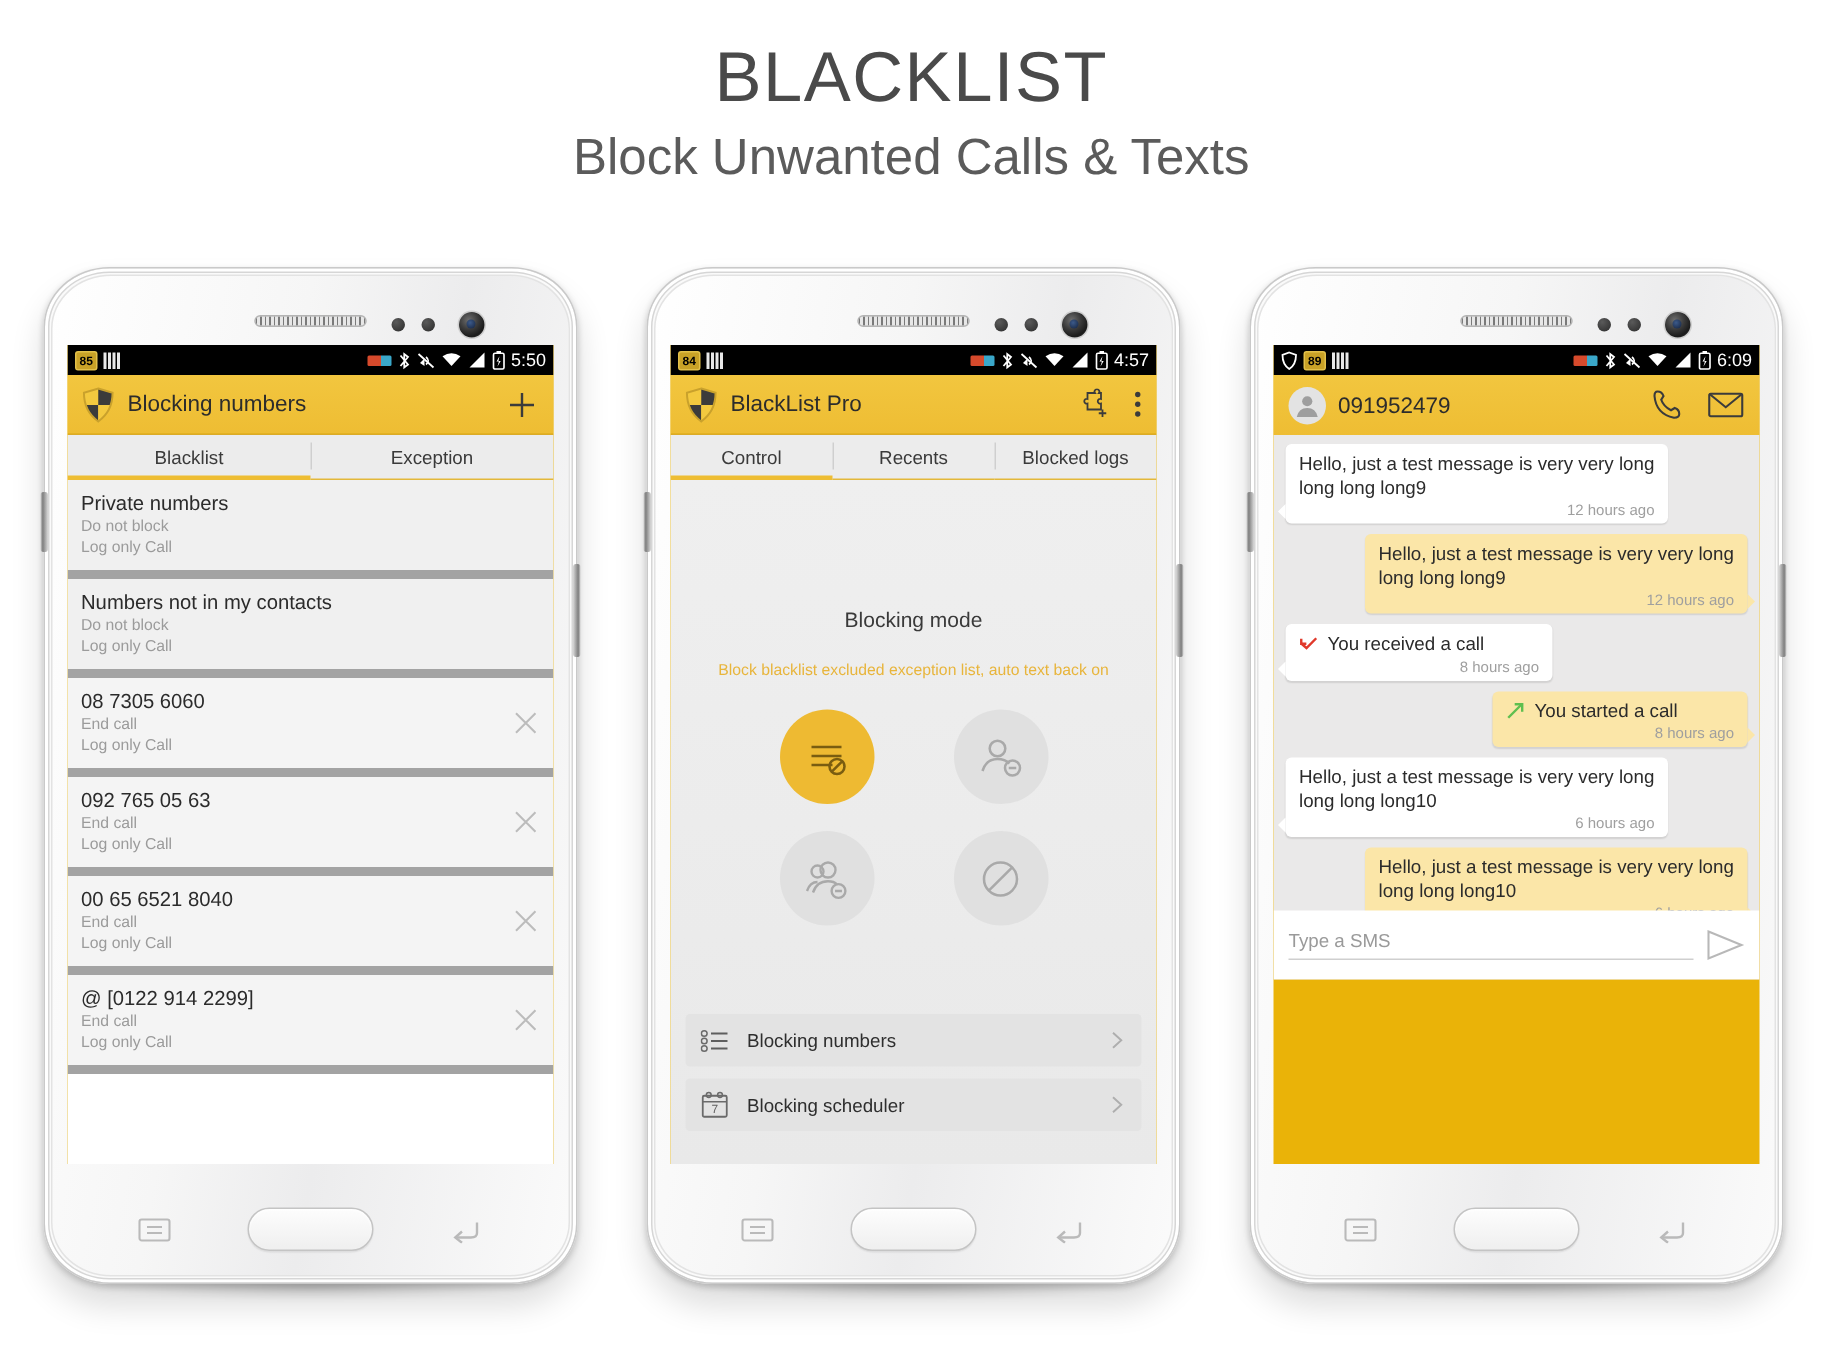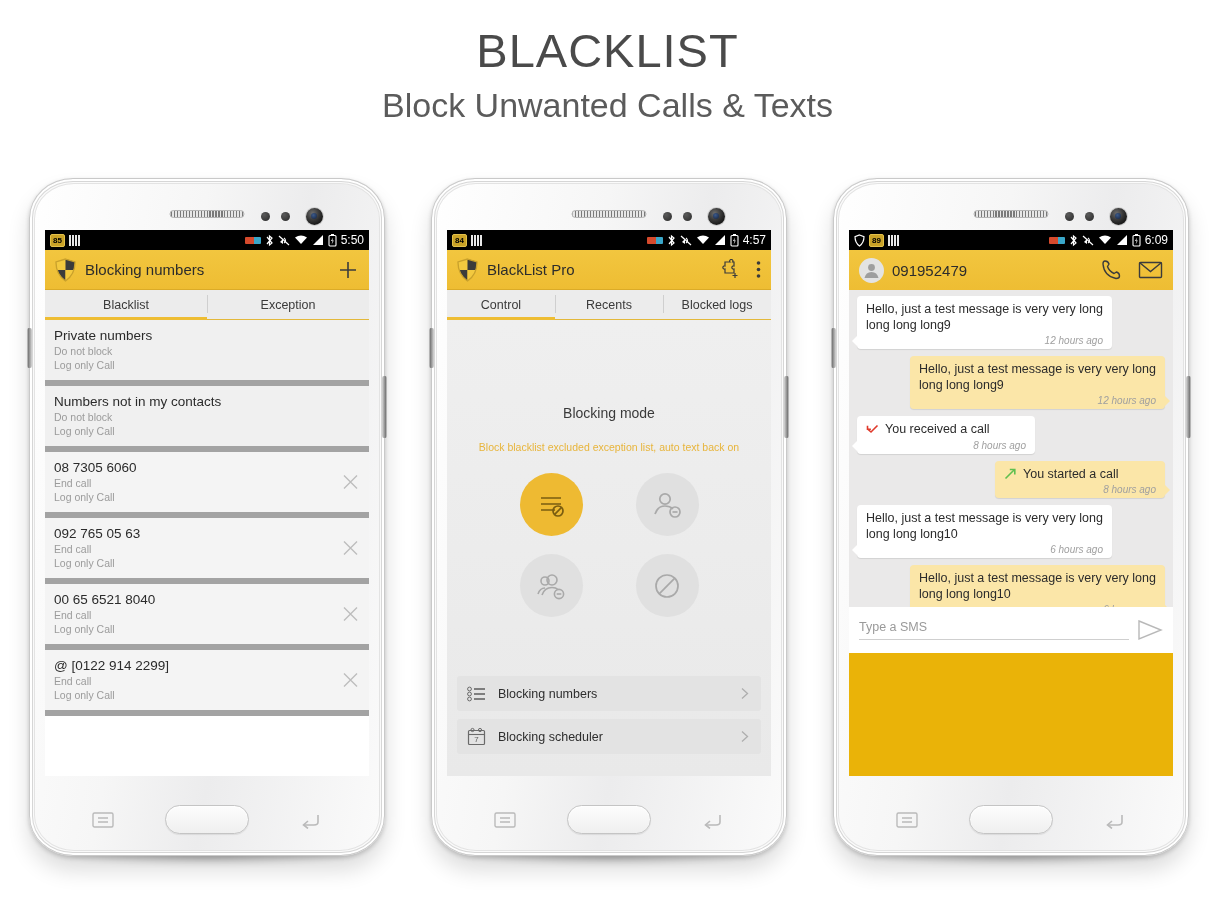--- a/index.html
+++ b/index.html
@@ -161,21 +161,21 @@
   .avatar{ width:25px; height:25px; border-radius:50%; background:#e3e3e3; flex:none;
            display:flex; align-items:center; justify-content:center; }
   .sms-head .num{ font-size:15px; color:#2c2c2c; margin-left:8px; }
   .sms-head .acts{ margin-left:auto; display:flex; align-items:center; gap:14px; }
   .thread{ background:#eae9e9; height:363px; padding:6px 8px 0 8px; overflow:hidden; position:relative; }
   .bubble{ max-width:255px; border-radius:4px; padding:6px 9px 3px 9px;
            margin-bottom:7px; position:relative; box-shadow:0 1px 1px rgba(0,0,0,.10); }
   .bubble.in{ background:#ffffff; margin-right:auto; }
   .bubble.out{ background:#fbe6a8; margin-left:auto; }
   .bubble .txt{ font-size:12.5px; color:#2b2b2b; line-height:15.5px; }
-  .bubble .time{ font-size:10px; color:#9f9f9f; text-align:right; margin-top:2px;font-style:italic; }
+  .bubble .time{ font-size:10px; color:#9f9f9f; text-align:right; margin-top:2px; }
   .bubble.call .txt{ display:flex; align-items:center; gap:6px; }
   .bubble.in::after{ content:""; position:absolute; left:-5px; bottom:3px; width:0; height:0;
       border:5px solid transparent; border-right-color:#fff; border-left:0; }
   .bubble.out::after{ content:""; position:absolute; right:-5px; bottom:3px; width:0; height:0;
       border:5px solid transparent; border-left-color:#fbe6a8; border-right:0; }
   .composer{ position:absolute; left:0; right:0; bottom:0; height:46px; background:#fff;
              display:flex; align-items:center; padding:0 10px; }
   .composer .field{ flex:1; border-bottom:1px solid #cfcfcf; font-size:12.5px;
                     color:#9a9a9a; padding-bottom:5px; }
   .composer .send{ width:26px; height:22px; margin-left:8px; opacity:.6; }

